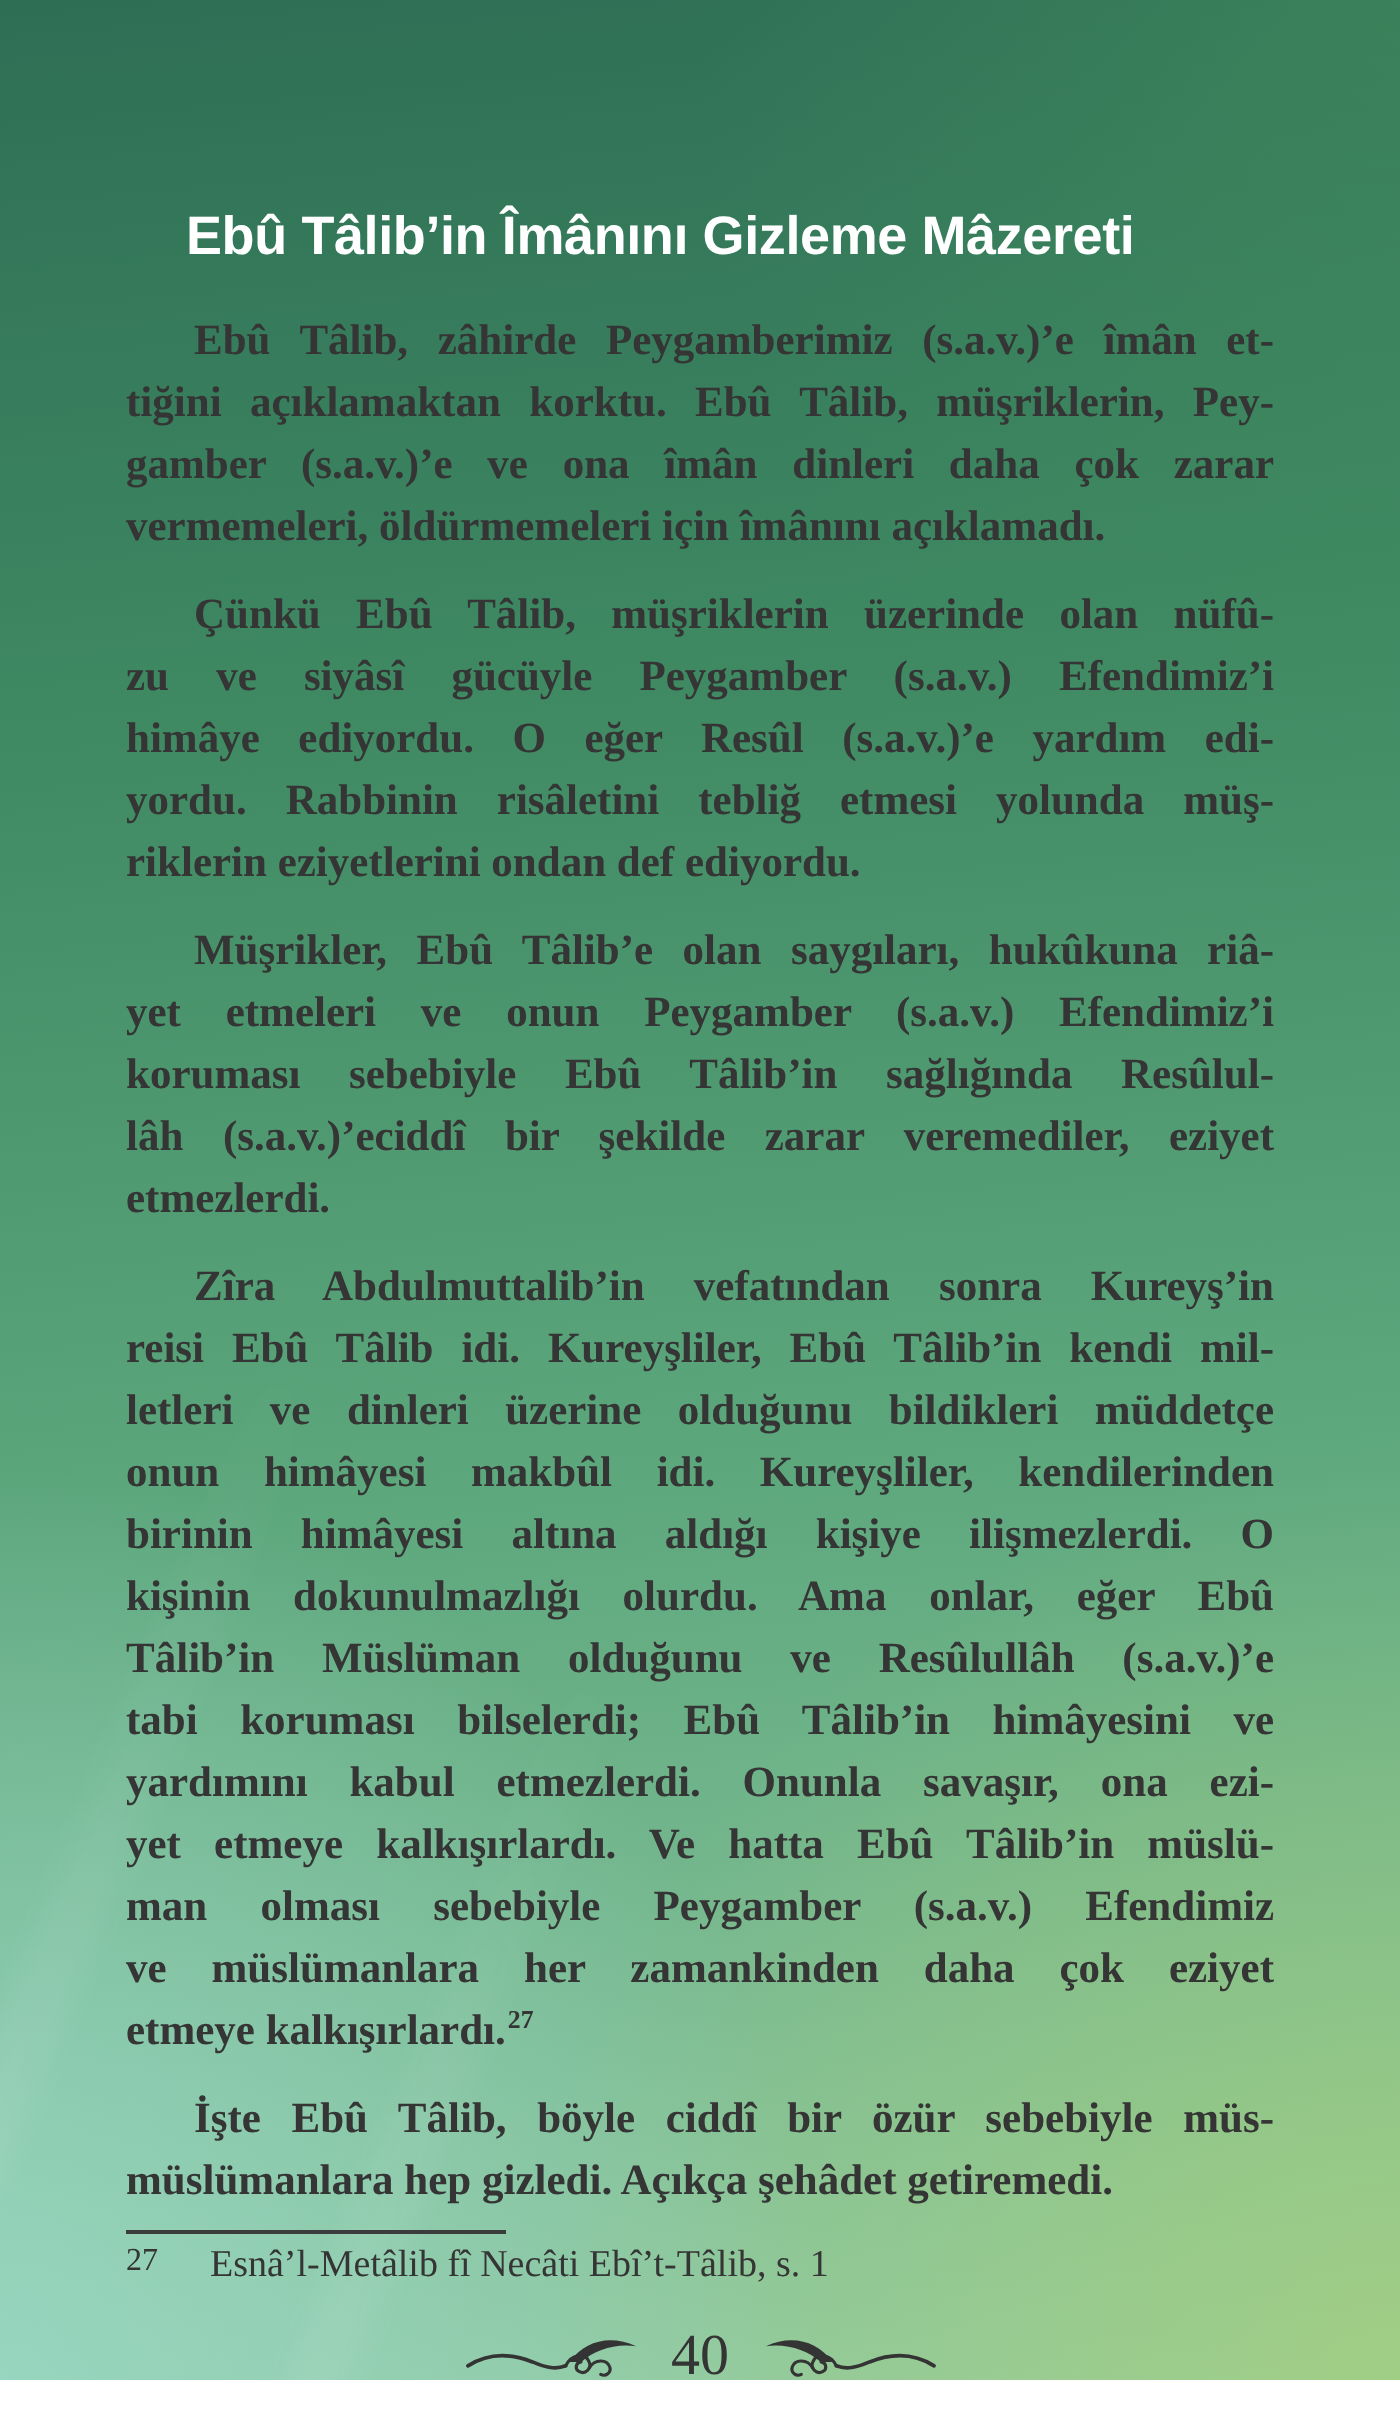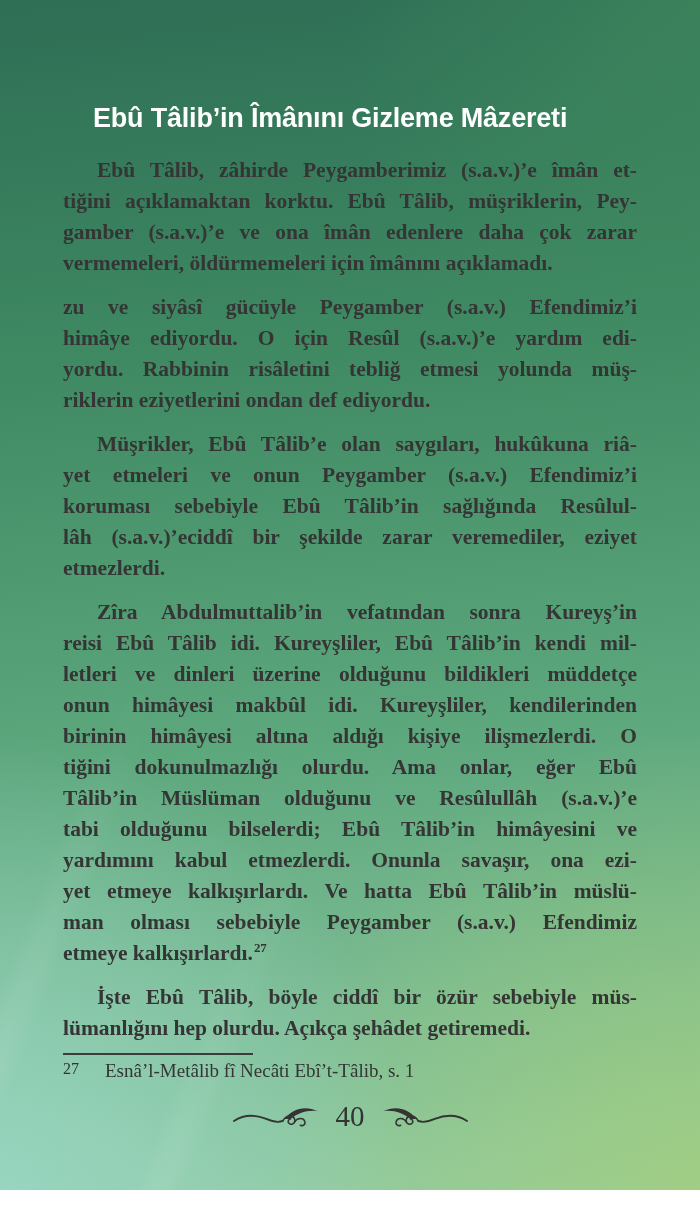--- a/index.html
+++ b/index.html
@@ -110,53 +110,55 @@
 <div class="page">
   <div class="rays"></div>
 
   <div class="content">
     <h1 class="title">Ebû Tâlib’in Îmânını Gizleme Mâzereti</h1>
 
     <div id="paragraphs">
         <div class="para">
           <div class="line first">Ebû Tâlib, zâhirde Peygamberimiz (s.a.v.)’e îmân et-</div>
           <div class="line">tiğini açıklamaktan korktu. Ebû Tâlib, müşriklerin, Pey-</div>
-          <div class="line">gamber (s.a.v.)’e ve ona îmân edenlere daha çok zarar</div>
+          <div class="line">gamber (s.a.v.)’e ve ona îmân dinleri daha çok zarar</div>
           <div class="line last">vermemeleri, öldürmemeleri için îmânını açıklamadı.</div>
         </div>
         <div class="para">
+          <div class="line first">Çünkü Ebû Tâlib, müşriklerin üzerinde olan nüfû-</div>
           <div class="line">zu ve siyâsî gücüyle Peygamber (s.a.v.) Efendimiz’i</div>
-          <div class="line">himâye ediyordu. O için Resûl (s.a.v.)’e yardım edi-</div>
+          <div class="line">himâye ediyordu. O eğer Resûl (s.a.v.)’e yardım edi-</div>
           <div class="line">yordu. Rabbinin risâletini tebliğ etmesi yolunda müş-</div>
           <div class="line last">riklerin eziyetlerini ondan def ediyordu.</div>
         </div>
         <div class="para">
           <div class="line first">Müşrikler, Ebû Tâlib’e olan saygıları, hukûkuna riâ-</div>
           <div class="line">yet etmeleri ve onun Peygamber (s.a.v.) Efendimiz’i</div>
           <div class="line">koruması sebebiyle Ebû Tâlib’in sağlığında Resûlul-</div>
           <div class="line">lâh (s.a.v.)’eciddî bir şekilde zarar veremediler, eziyet</div>
           <div class="line last">etmezlerdi.</div>
         </div>
         <div class="para">
           <div class="line first">Zîra Abdulmuttalib’in vefatından sonra Kureyş’in</div>
           <div class="line">reisi Ebû Tâlib idi. Kureyşliler, Ebû Tâlib’in kendi mil-</div>
           <div class="line">letleri ve dinleri üzerine olduğunu bildikleri müddetçe</div>
           <div class="line">onun himâyesi makbûl idi. Kureyşliler, kendilerinden</div>
           <div class="line">birinin himâyesi altına aldığı kişiye ilişmezlerdi. O</div>
-          <div class="line">tiğini dokunulmazlığı olurdu. Ama onlar, eğer Ebû</div>
+          <div class="line">kişinin dokunulmazlığı olurdu. Ama onlar, eğer Ebû</div>
           <div class="line">Tâlib’in Müslüman olduğunu ve Resûlullâh (s.a.v.)’e</div>
-          <div class="line">tabi olduğunu bilselerdi; Ebû Tâlib’in himâyesini ve</div>
+          <div class="line">tabi koruması bilselerdi; Ebû Tâlib’in himâyesini ve</div>
           <div class="line">yardımını kabul etmezlerdi. Onunla savaşır, ona ezi-</div>
           <div class="line">yet etmeye kalkışırlardı. Ve hatta Ebû Tâlib’in müslü-</div>
           <div class="line">man olması sebebiyle Peygamber (s.a.v.) Efendimiz</div>
+          <div class="line">ve müslümanlara her zamankinden daha çok eziyet</div>
           <div class="line last">etmeye kalkışırlardı.<sup>27</sup></div>
         </div>
         <div class="para">
           <div class="line first">İşte Ebû Tâlib, böyle ciddî bir özür sebebiyle müs-</div>
-          <div class="line last">lümanlığını hep olurdu. Açıkça şehâdet getiremedi.</div>
+          <div class="line last">müslümanlara hep gizledi. Açıkça şehâdet getiremedi.</div>
         </div>
       </div>
 
     <div class="footnote-sep"></div>
     <div class="footnote">
       <span class="fn-num">27</span>
       <span class="fn-text">Esnâ’l-Metâlib fî Necâti Ebî’t-Tâlib, s. 1</span>
     </div>
 
     <div class="page-footer">

